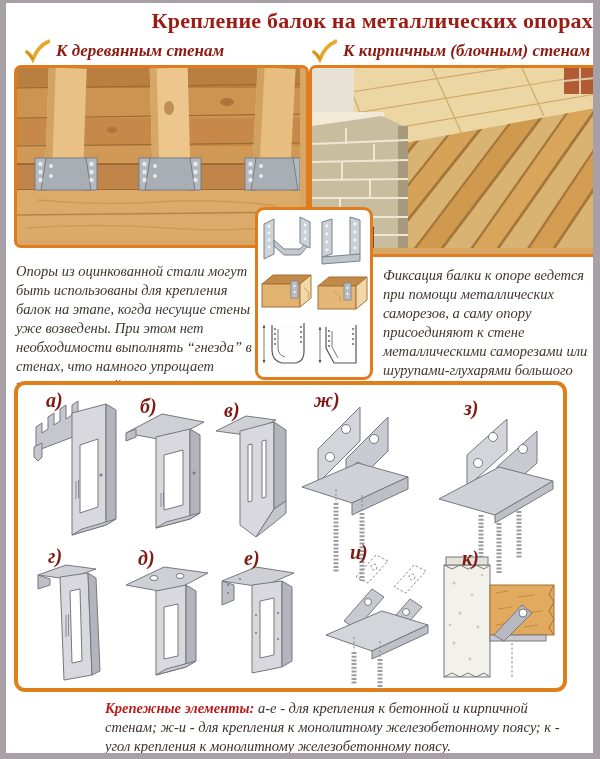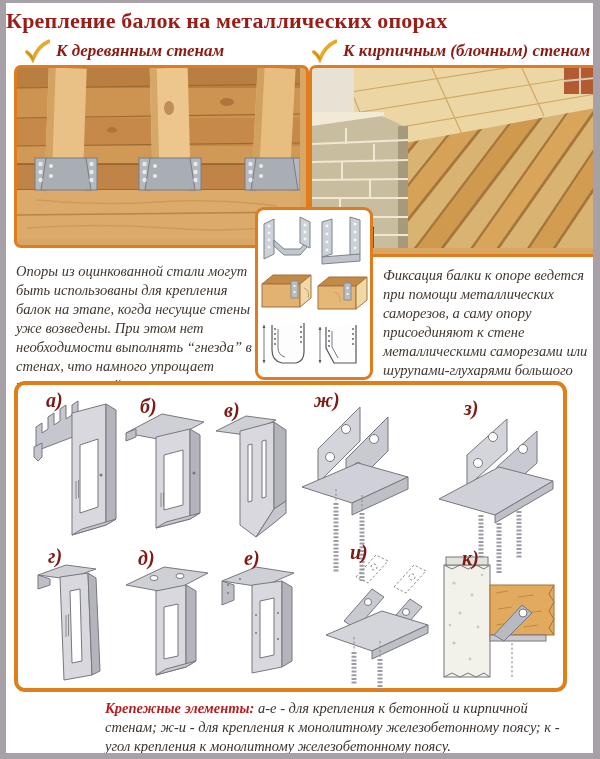--- a/index.html
+++ b/index.html
@@ -1,19 +1,19 @@
 <!DOCTYPE html>
 <html><head>
 <meta charset="utf-8">
 <style>
   html,body{margin:0;padding:0;background:#fff;}
   .page{position:relative;width:600px;height:759px;box-sizing:border-box;background:#ffffff;
         border:solid #a7a1a7;border-width:3px 7px 6px 6px;overflow:hidden;
         font-family:"Liberation Serif",serif;}
-  .title{position:absolute;top:5px;left:0;right:0;text-align:left;
+  .title{position:absolute;top:5px;left:0;right:0;text-align:right;
          font-size:22px;font-weight:bold;color:#9b1b15;letter-spacing:.2px;}
   .subhead{position:absolute;top:38px;display:flex;align-items:flex-start;gap:6px;
            color:#8d1a12;font-style:italic;font-weight:bold;font-size:17px;}
   .subhead .check{width:26px;height:24px;flex:0 0 auto;margin-top:-2px;}
   .photo{position:absolute;border:3px solid #e07c1e;border-radius:7px;overflow:hidden;z-index:1;background:#d8a765;}
   .photo svg{display:block;}
   .bodytext{position:absolute;font-style:italic;font-size:14.5px;line-height:1.32;color:#3f372e;z-index:1;}
   .centerbox{position:absolute;left:249px;top:204px;width:118px;height:173px;background:#fff;
              border:3px solid #e07c1e;border-radius:9px;z-index:2;box-sizing:border-box;
              display:flex;flex-direction:column;justify-content:space-between;align-items:center;padding:4px 2px;}

